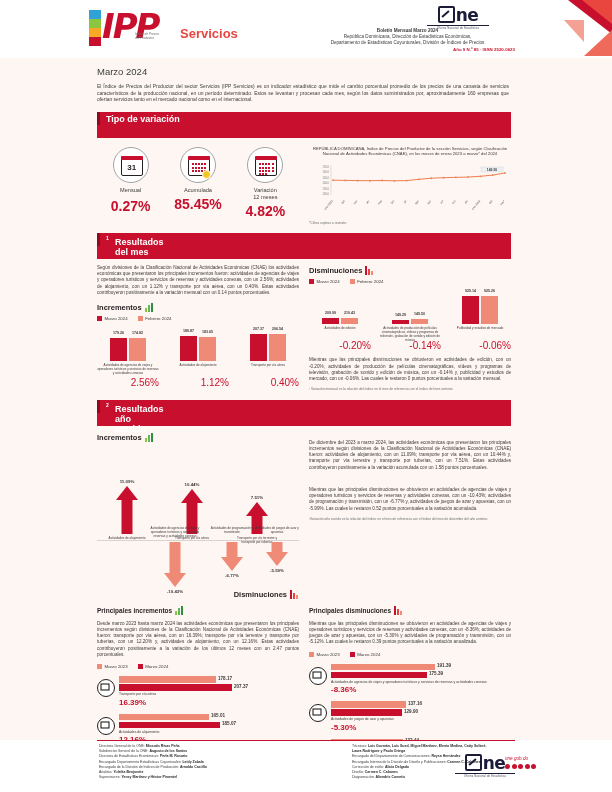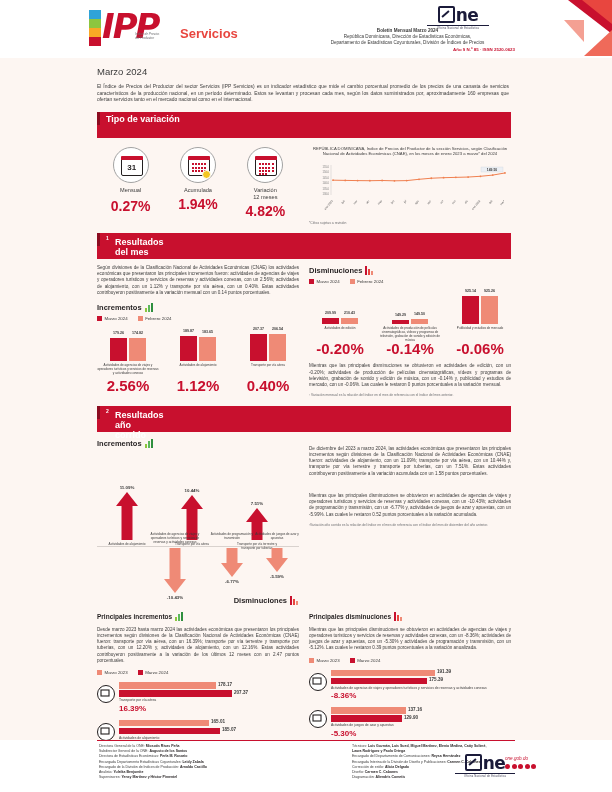--- a/index.html
+++ b/index.html
@@ -84,21 +84,21 @@
 
   .paragraph{font-size:4.6px;line-height:6.2px;color:#3b3b3b;text-align:justify;margin-top:6px;}
   .fnote{font-size:3.3px;color:#6d6e71;margin-top:5px;line-height:4.6px;}
 
   .grp{display:flex;justify-content:space-between;margin-top:6px;align-items:flex-end;}
   .grp-item{width:62px;text-align:center;}
   .pair{display:flex;justify-content:center;align-items:flex-end;gap:2px;height:34px;}
   .pair div{width:17px;position:relative;}
   .pair b{position:absolute;top:-7px;left:50%;transform:translateX(-50%);font-size:3.6px;font-weight:bold;color:#3b3b3b;white-space:nowrap;}
   .grp-cap{font-size:3.1px;line-height:4px;color:#3b3b3b;margin-top:2.5px;height:13px;}
-  .grp-pct{font-size:15px;font-weight:bold;color:#c8102e;margin-top:1px;}
+  .grp-pct{font-size:10px;font-weight:normal;color:#c8102e;margin-top:1px;text-align:right;}
 
   
   .arrows{position:relative;height:150px;margin-top:6px;}
   .arr{position:absolute;}
   .arr .shaft{position:absolute;left:50%;transform:translateX(-50%);}
   .arr .head{position:absolute;left:50%;transform:translateX(-50%);width:0;height:0;}
   .arr-lbl{position:absolute;font-size:4.4px;font-weight:bold;color:#3b3b3b;text-align:center;width:46px;left:50%;margin-left:-23px;}
   .arr-cap{position:absolute;font-size:3.1px;line-height:4px;color:#3b3b3b;text-align:center;width:54px;left:50%;margin-left:-27px;}
   .mid-rule{position:absolute;left:0;right:0;top:92px;height:.6px;background:#d9d2ce;}
 
@@ -203,21 +203,21 @@
                     <i></i>
                     <i></i>
                     <i></i>
                     <i></i>
                     <i></i>
                   </div>
               </div>
               <div class="cal-badge"></div>
             </div>
             <div class="cal-lbl">Acumulada</div>
-            <div class="cal-val">1.94%</div>
+            <div class="cal-val">85.45%</div>
           </div>
           <div class="cal-item">
             <div class="cal-ic">
               <div class="cal-g">
                 <div class="cal-dots">
                     <i></i>
                     <i></i>
                     <i></i>
                     <i></i>
                     <i></i>

